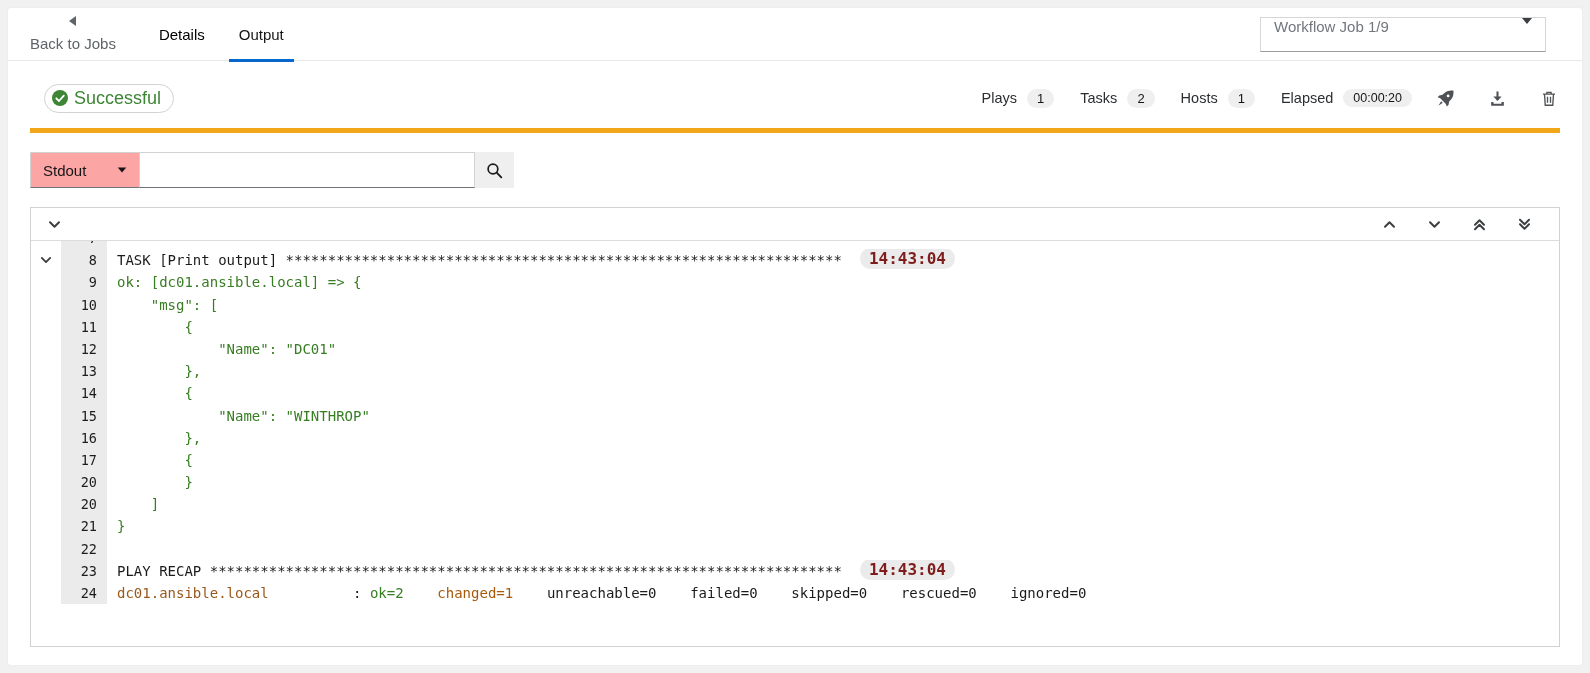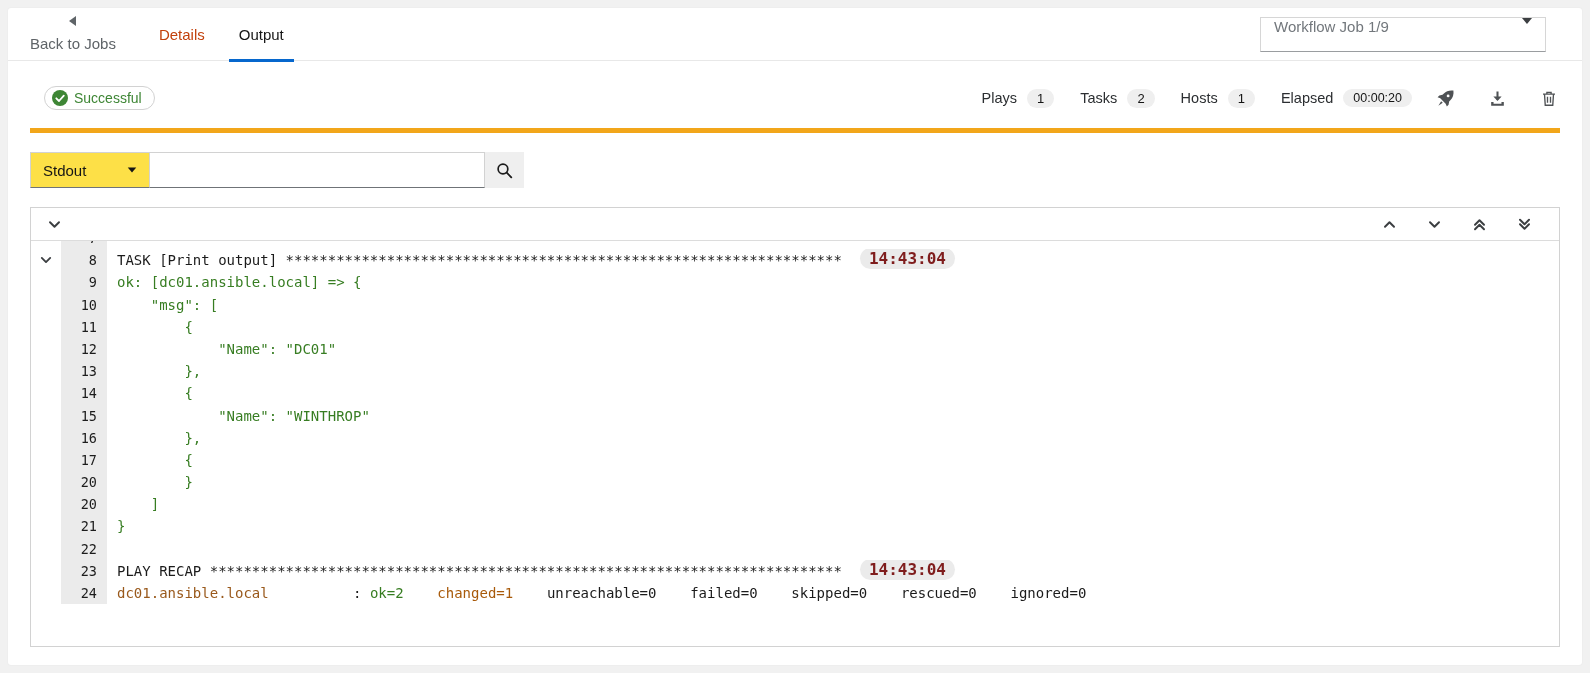--- a/index.html
+++ b/index.html
@@ -13,46 +13,46 @@
   .card {
     position:absolute; left:8px; top:8px; right:8px; bottom:8px;
     background:#fff; border-radius:3px; overflow:hidden;
     box-shadow:0 0 2px rgba(0,0,0,.06);
   }
 
   
   .tabbar { height:53px; display:flex; align-items:center; padding:0 36px 0 22px; border-bottom:1px solid #e8e8e8; }
   .back-link { display:flex; align-items:center; gap:9px; color:#5f6468; font-size:15px; cursor:pointer; margin-right:26px;flex-direction:column; }
   .tri-left { width:0; height:0; border-top:5px solid transparent; border-bottom:5px solid transparent; border-right:7px solid #5f6468; }
-  .tab { position:relative; height:53px; display:flex; align-items:center; padding:0 17px; font-size:15px; color:#c2410c; cursor:pointer; }
+  .tab { position:relative; height:53px; display:flex; align-items:center; padding:0 17px; font-size:15px; color:#000000; cursor:pointer; }
   .tab.active { color:#151515; }
   .tab.active::after { content:""; position:absolute; left:7px; right:7px; bottom:-1px; height:3px; background:#0667cd; }
   .wf-select { margin-left:auto; width:286px; height:35px; border:1px solid #d6d6d6; border-bottom-color:#9a9da0;
     display:flex; padding:0 13px; color:#72777c; font-size:15px; cursor:pointer; background:#fff; }
   .caret-down { width:0; height:0; border-left:5px solid transparent; border-right:5px solid transparent; border-top:6px solid #3c3f42; margin-left:auto; }
 
   
   .header-row { display:flex; align-items:center; padding:22px 22px 0 22px; height:52px; }
   .job-title { font-size:16.5px; font-weight:bold; letter-spacing:.2px; }
   .status-badge { margin-left:14px; display:flex; align-items:center; gap:6px; border:1px solid #d2d2d2;
-    border-radius:999px; padding:3px 12px 3px 7px; color:#3e8635; font-size:14px; background:#fff; }
+    border-radius:999px; padding:3px 12px 3px 7px; color:#3e8635; font-size:18px; background:#fff; }
   .stats { margin-left:auto; display:flex; align-items:center; gap:26px; margin-right:22px; }
   .stat { display:flex; align-items:center; gap:10px;text-align:center; }
   .stat-label { font-size:14.5px; color:#2b2e31; }
   .stat-pill { background:#efefef; border-radius:12px; padding:2px 10px; font-size:13px; color:#151515; }
   .stat-pill.mono { font-family:Liberation Sans, sans-serif; font-size:12.5px; }
   .action-icons { display:flex; align-items:center; gap:29px; }
   .icon-btn { background:none; border:none; cursor:pointer; display:flex; align-items:center; justify-content:center; padding:2px; }
 
   .orange-bar { margin:15px 22px 0; height:5px; background:#f2a61a; }
 
   
   .search-row { display:flex; padding:19px 22px 0; }
-  .filter-select { width:120px; height:36px; border:1px solid #d2d2d2; border-bottom-color:#6f7377;
-    display:flex; align-items:center; padding:0 12px; font-size:15px; color:#151515; cursor:pointer; background:#fde047; }
+  .filter-select { width:110px; height:36px; border:1px solid #d2d2d2; border-bottom-color:#6f7377;
+    display:flex; align-items:center; padding:0 12px; font-size:15px; color:#151515; cursor:pointer; background:#fca5a5; }
   .filter-select .caret-down { border-top-color:#151515; transform:scale(.85); }
   .search-input { width:335px; height:36px; border:1px solid #d2d2d2; border-bottom-color:#6f7377; border-left:none;
     padding:0 10px; font-size:15px; outline:none; font-family:"Liberation Sans",sans-serif; }
   .search-btn { width:39px; height:36px; background:#efefef; border:none; cursor:pointer;
     display:flex; align-items:center; justify-content:center; }
 
   
   .output-panel { margin:19px 22px 0; height:440px; border:1px solid #d2d2d2; display:flex; flex-direction:column; }
   .panel-toolbar { height:33px; flex:0 0 33px; border-bottom:1px solid #dcdcdc; display:flex; align-items:center; }
   .toolbar-expand { width:46px; display:flex; justify-content:center; }

